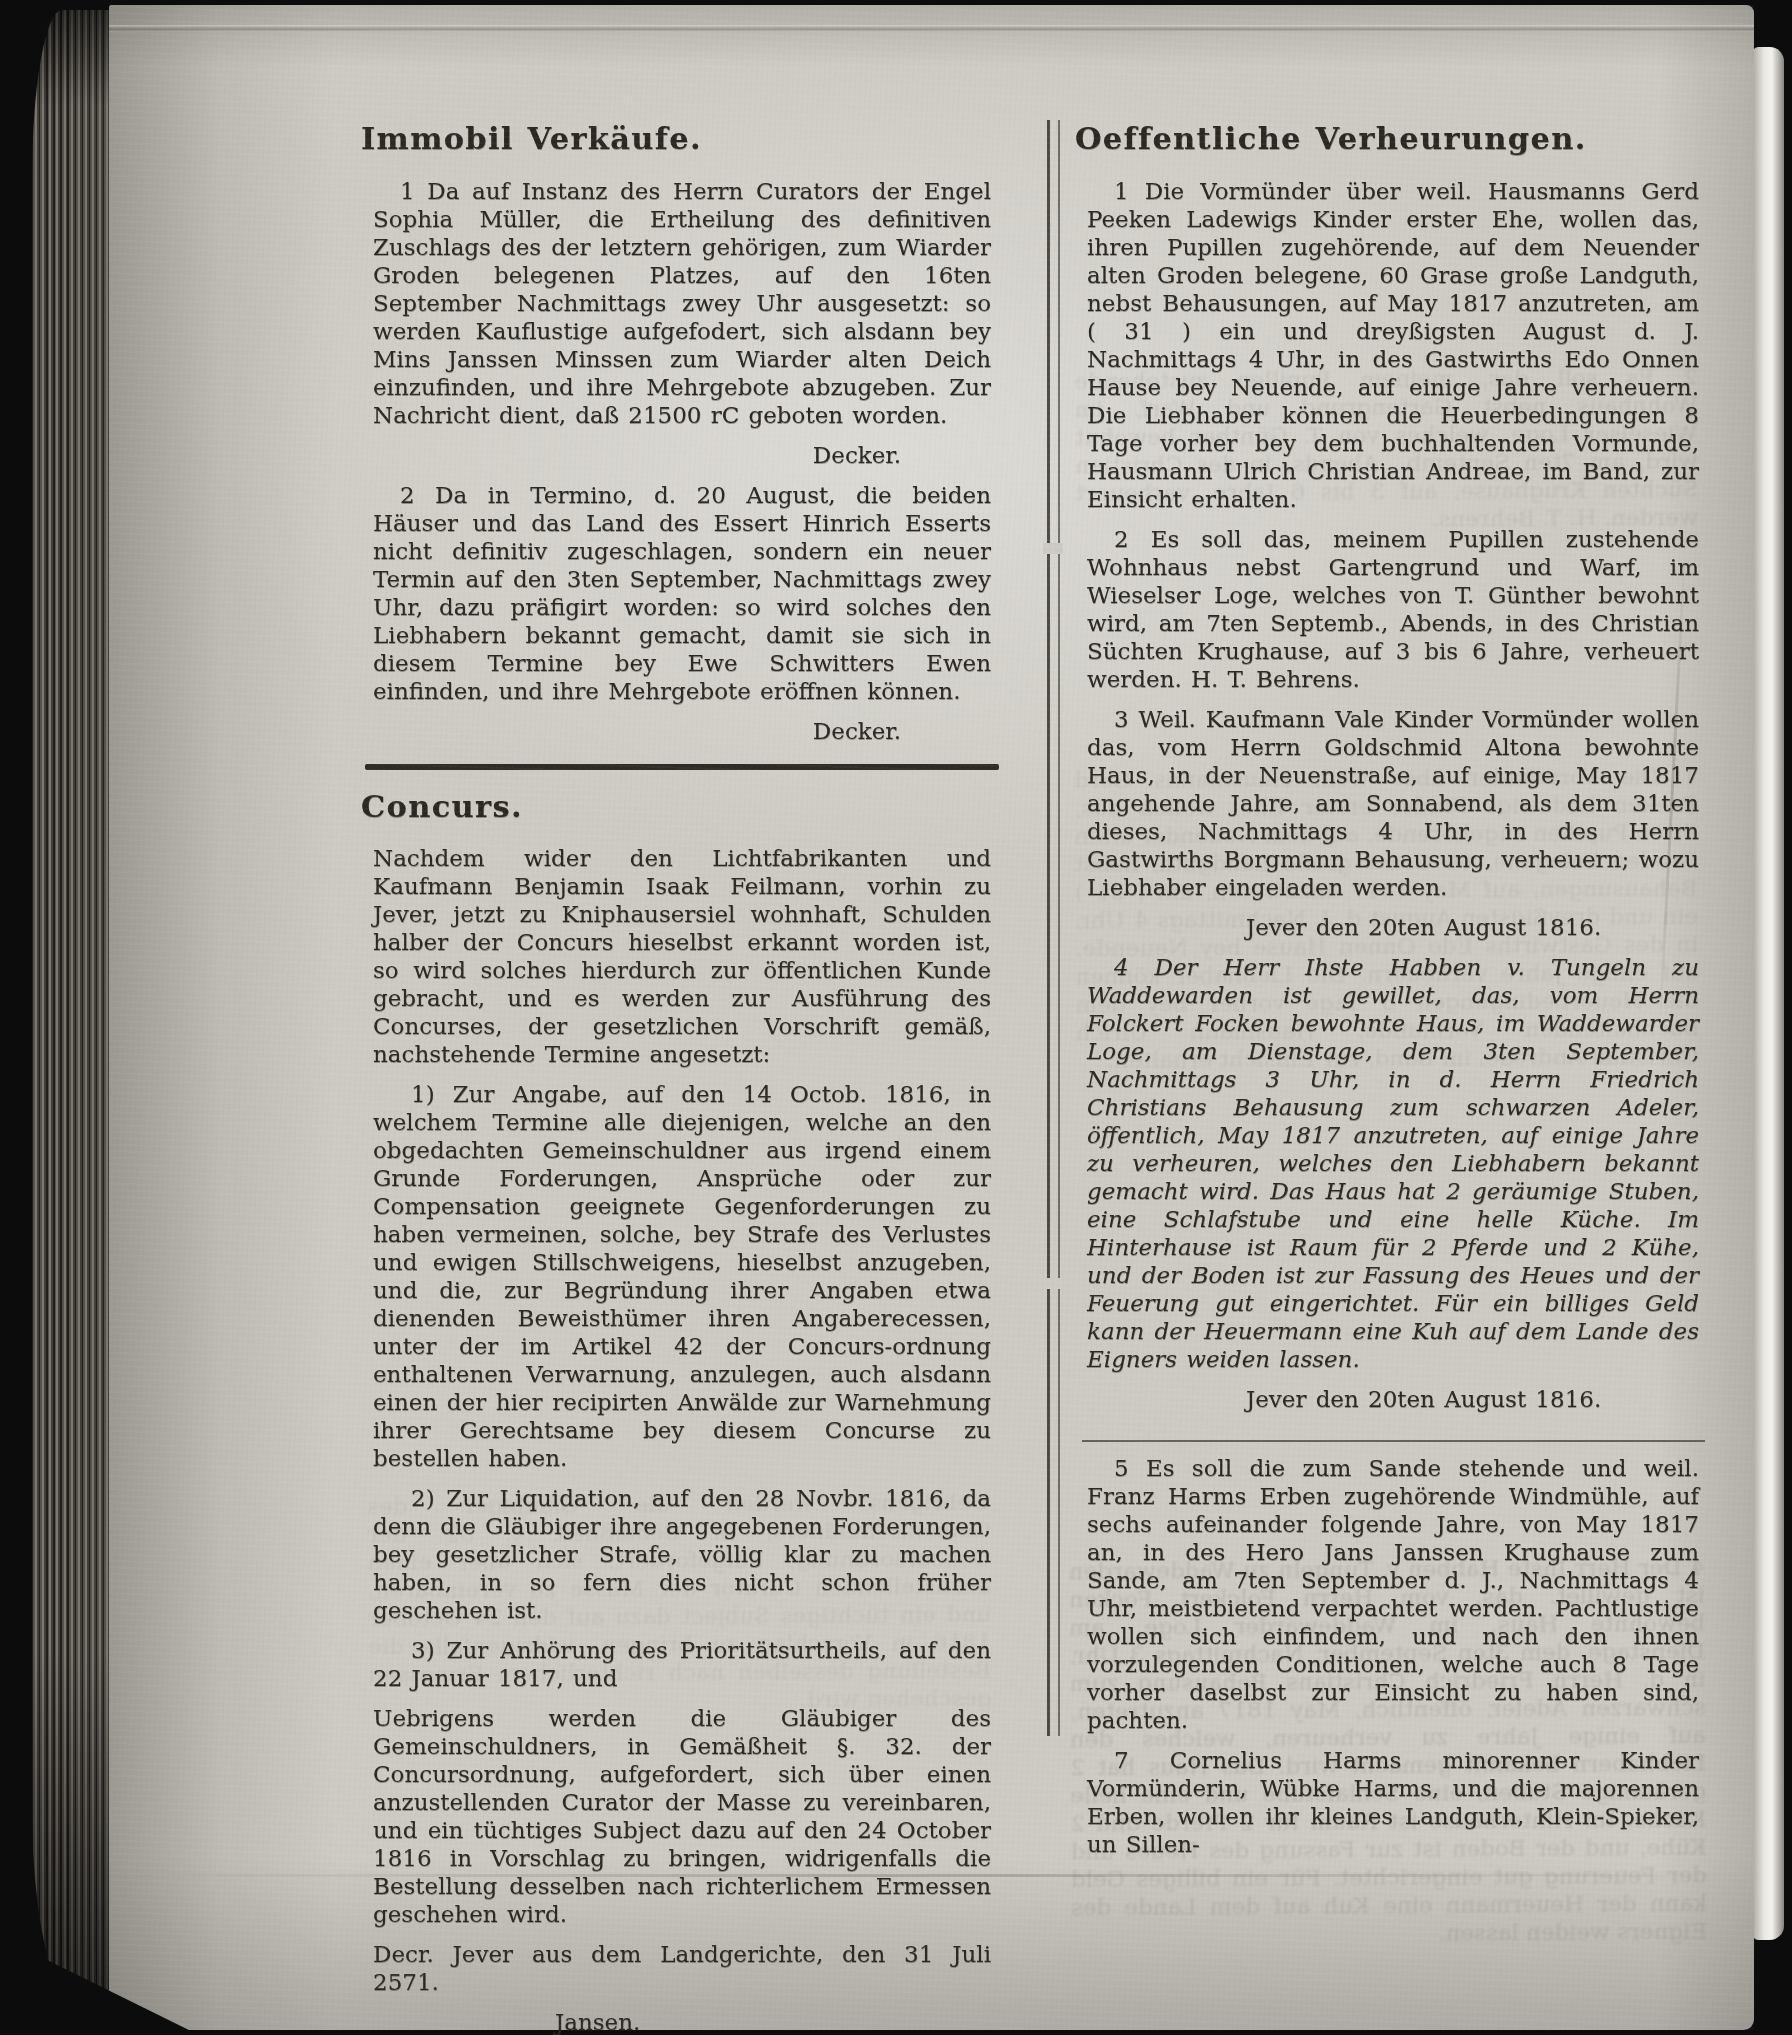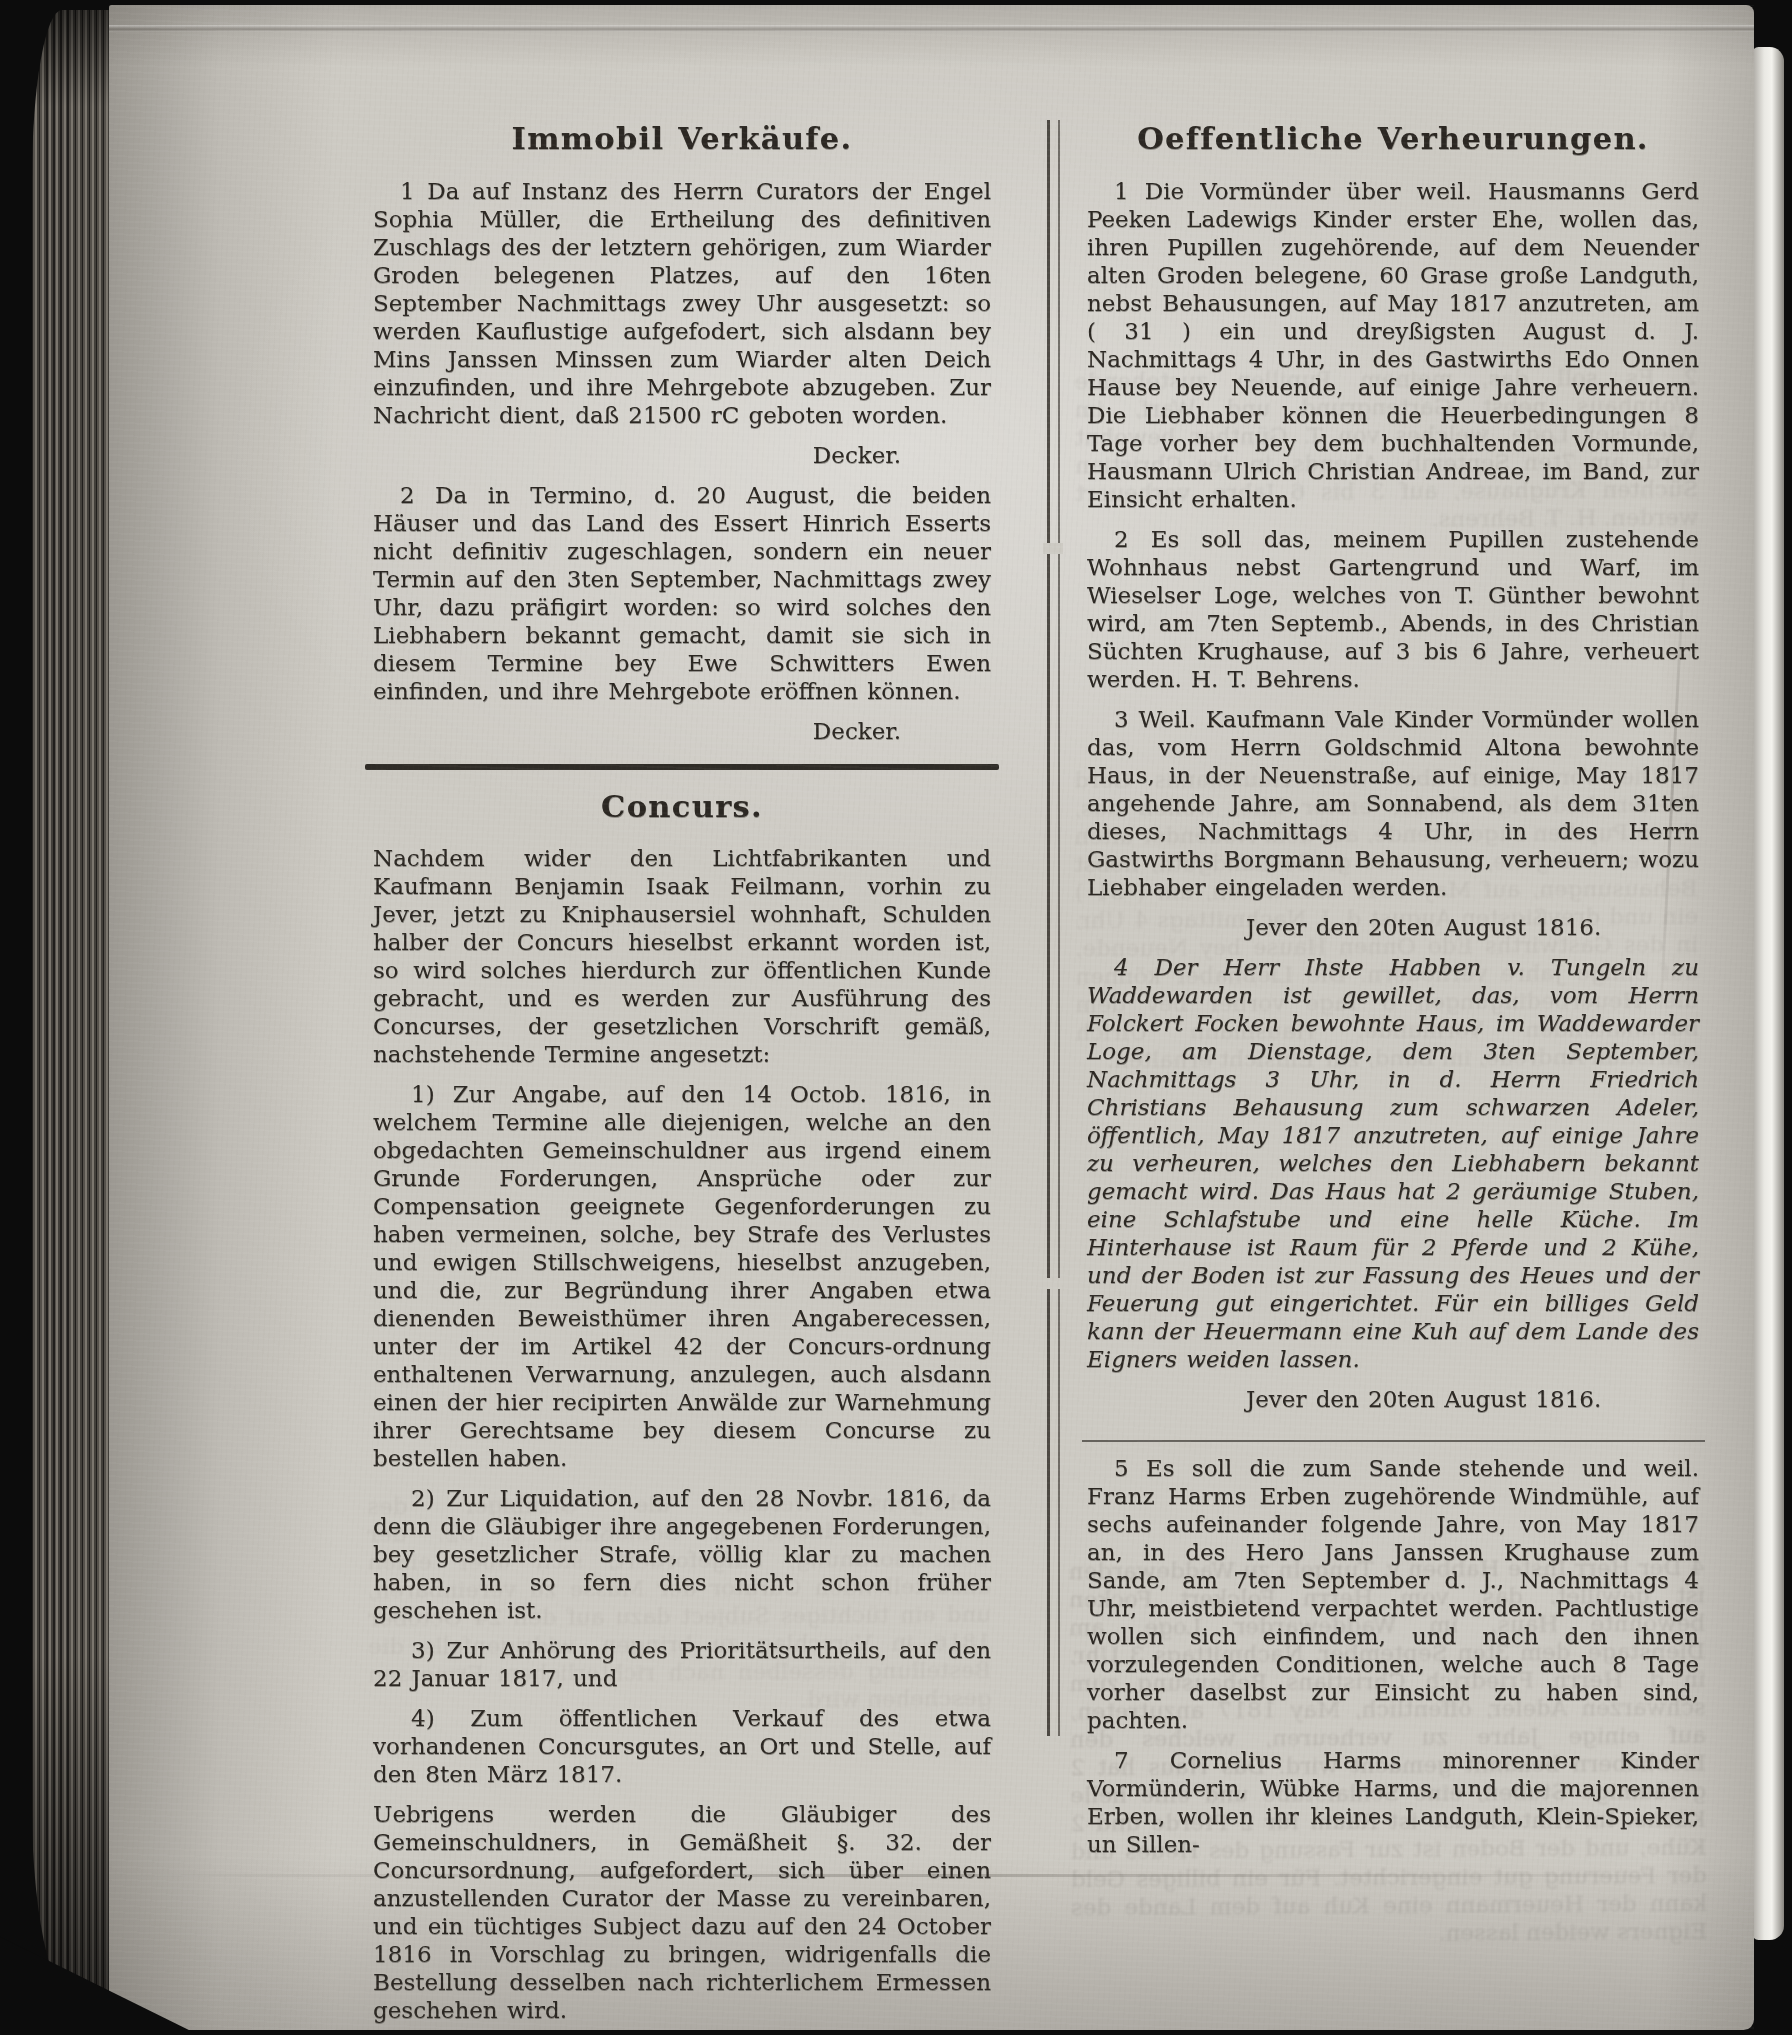--- a/index.html
+++ b/index.html
@@ -39,21 +39,21 @@
   
   .divider{position:absolute;left:938px;top:115px;height:1616px;width:8.4px;
     border-left:3.2px solid rgba(48,44,38,.82);border-right:2.6px solid rgba(48,44,38,.6);}
   .divider-gap{position:absolute;left:934px;width:19.5px;height:10.4px;background:#cdcac3;}
   
   .col{position:absolute;font-size:23px;line-height:28px;color:#2b2722;text-align:justify;
        text-shadow:0.3px 0.5px 0.5px rgba(43,39,34,.4);word-spacing:1.9px;}
   .col-left{left:252px;top:114px;width:642px;}
   .col-right{left:966px;top:114px;width:636px;}
   .col p{margin:12px;}
-  .sect{font-size:30.5px;line-height:38px;font-weight:bold;text-align:center;letter-spacing:1.3px;margin:0 0 19.5px 0;}
+  .sect{font-size:30.5px;line-height:38px;font-weight:bold;text-align:left;letter-spacing:1.3px;margin:0 0 19.5px 0;}
   .indent{text-indent:27px;}
   .term{text-indent:38px;margin-top:5.2px;}
   .sig{text-align:right;padding-right:14%;}
   .dateline{text-align:left;padding-left:25%;margin-top:1.3px;}
   .sign-jansen{padding-left:182px;margin-top:3.9px;}
   .sign-plagge{padding-left:55%;margin-top:31px;}
   .mt1{margin-top:6.5px;}
   .rule-thick{height:5.8px;background:#2f2c27;margin:19.5px 3.9px 17px 3.9px;border-radius:1.9px;}
   .rule-thin{height:2.6px;background:rgba(52,49,43,.68);margin:27px 6.5px 0 6.5px;}
   .item2{margin-top:57px;}
@@ -100,21 +100,20 @@
       <p class="sig">Decker.</p>
 
       <div class="rule-thick"></div>
 
       <h2 class="sect">Concurs.</h2>
 
       <p>Nachdem wider den Lichtfabrikanten und Kaufmann Benjamin Isaak Feilmann, vorhin zu Jever, jetzt zu Kniphausersiel wohnhaft, Schulden halber der Concurs hieselbst erkannt worden ist, so wird solches hierdurch zur öffentlichen Kunde gebracht, und es werden zur Ausführung des Concurses, der gesetzlichen Vorschrift gemäß, nachstehende Termine angesetzt:</p>
       <p class="term">1) Zur Angabe, auf den 14 Octob. 1816, in welchem Termine alle diejenigen, welche an den obgedachten Gemeinschuldner aus irgend einem Grunde Forderungen, Ansprüche oder zur Compensation geeignete Gegenforderungen zu haben vermeinen, solche, bey Strafe des Verlustes und ewigen Stillschweigens, hieselbst anzugeben, und die, zur Begründung ihrer Angaben etwa dienenden Beweisthümer ihren Angaberecessen, unter der im Artikel 42 der Concurs-ordnung enthaltenen Verwarnung, anzulegen, auch alsdann einen der hier recipirten Anwälde zur Warnehmung ihrer Gerechtsame bey diesem Concurse zu bestellen haben.</p>
       <p class="term">2) Zur Liquidation, auf den 28 Novbr. 1816, da denn die Gläubiger ihre angegebenen Forderungen, bey gesetzlicher Strafe, völlig klar zu machen haben, in so fern dies nicht schon früher geschehen ist.</p>
       <p class="term">3) Zur Anhörung des Prioritätsurtheils, auf den 22 Januar 1817, und</p>
-      <p class="term">4) Zum öffentlichen Verkauf des etwa vorhandenen Concursgutes, an Ort und Stelle, auf den 8ten März 1817.</p>
       <p class="mt1">Uebrigens werden die Gläubiger des Gemeinschuldners, in Gemäßheit §. 32. der Concursordnung, aufgefordert, sich über einen anzustellenden Curator der Masse zu vereinbaren, und ein tüchtiges Subject dazu auf den 24 October 1816 in Vorschlag zu bringen, widrigenfalls die Bestellung desselben nach richterlichem Ermessen geschehen wird.</p>
       <p class="mt1">Decr. Jever aus dem Landgerichte, den 31 Juli 2571.</p>
       <p class="sign-jansen">Jansen.</p>
       <p class="sign-plagge">Plagge.</p>
     </div>
 
     <div class="col col-right">
       <h2 class="sect">Oeffentliche Verheurungen.</h2>
 
       <p class="indent">1  Die Vormünder über weil. Hausmanns Gerd Peeken Ladewigs Kinder erster Ehe, wollen das, ihren Pupillen zugehörende, auf dem Neuender alten Groden belegene, 60 Grase große Landguth, nebst Behausungen, auf May 1817 anzutreten, am ( 31 ) ein und dreyßigsten August d. J. Nachmittags 4 Uhr, in des Gastwirths Edo Onnen Hause bey Neuende, auf einige Jahre verheuern. Die Liebhaber können die Heuerbedingungen 8 Tage vorher bey dem buchhaltenden Vormunde, Hausmann Ulrich Christian Andreae, im Band, zur Einsicht erhalten.</p>

